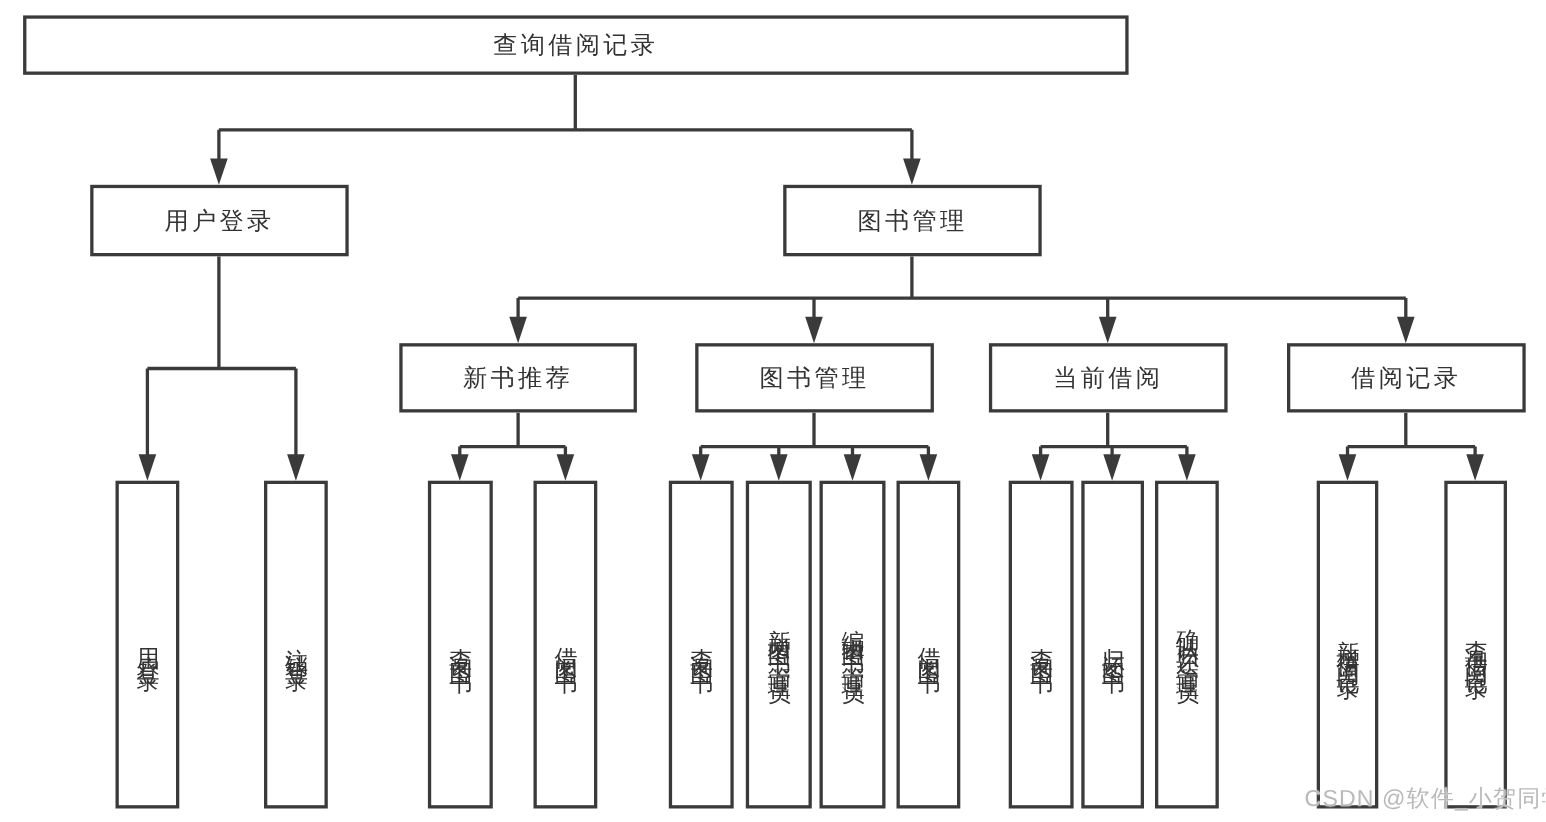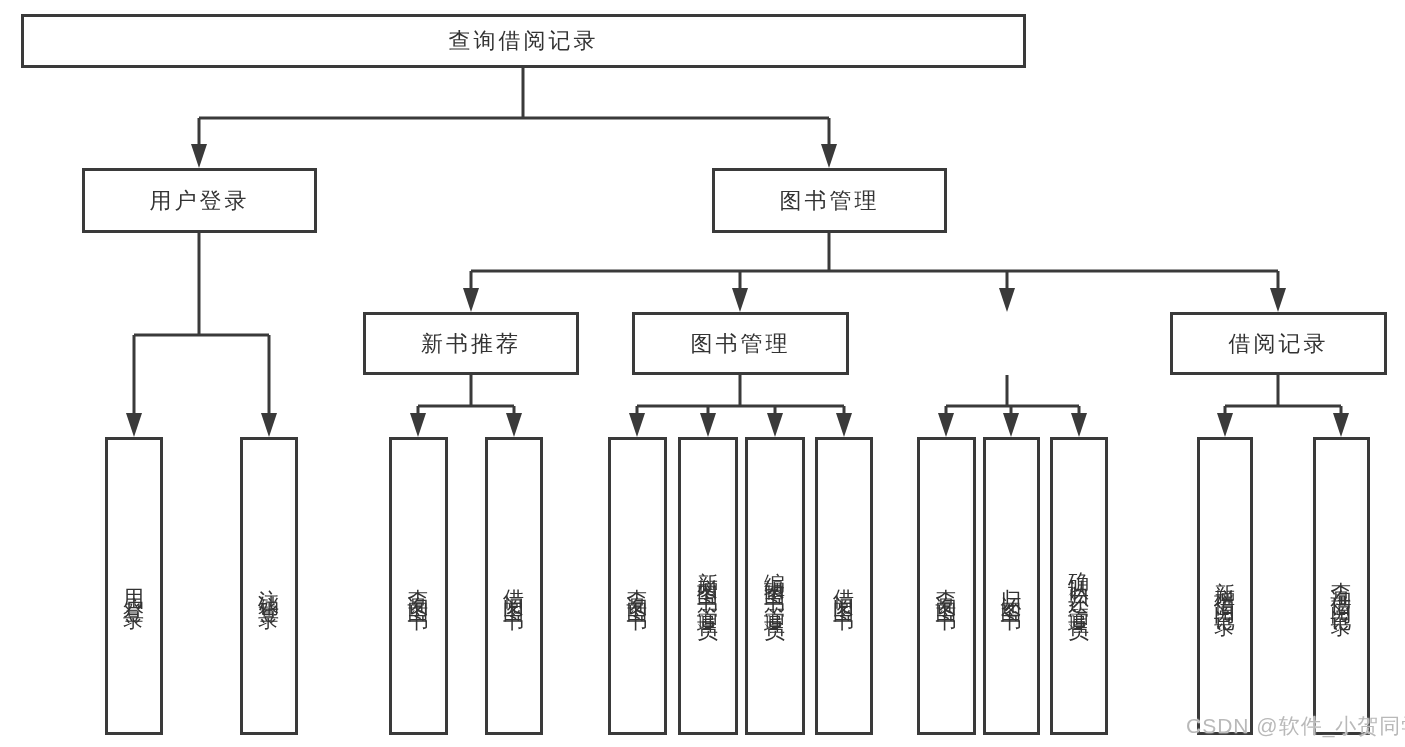--- a/index.html
+++ b/index.html
@@ -135,20 +135,23 @@
   <div class="box n-mgmt">
     <span class="h-label">图书管理</span>
   </div>
 
   <div class="box n-rec">
     <span class="h-label">新书推荐</span>
   </div>
   <div class="box n-borrow">
     <span class="h-label">图书管理</span>
   </div>
+  <div class="box n-cur">
+    <span class="h-label">当前借阅</span>
+  </div>
   <div class="box n-rcd">
     <span class="h-label">借阅记录</span>
   </div>
 
   <div class="box leaf lf-1">
     <span>用户登录</span>
   </div>
   <div class="box leaf lf-2">
     <span>注销登录</span>
   </div>

